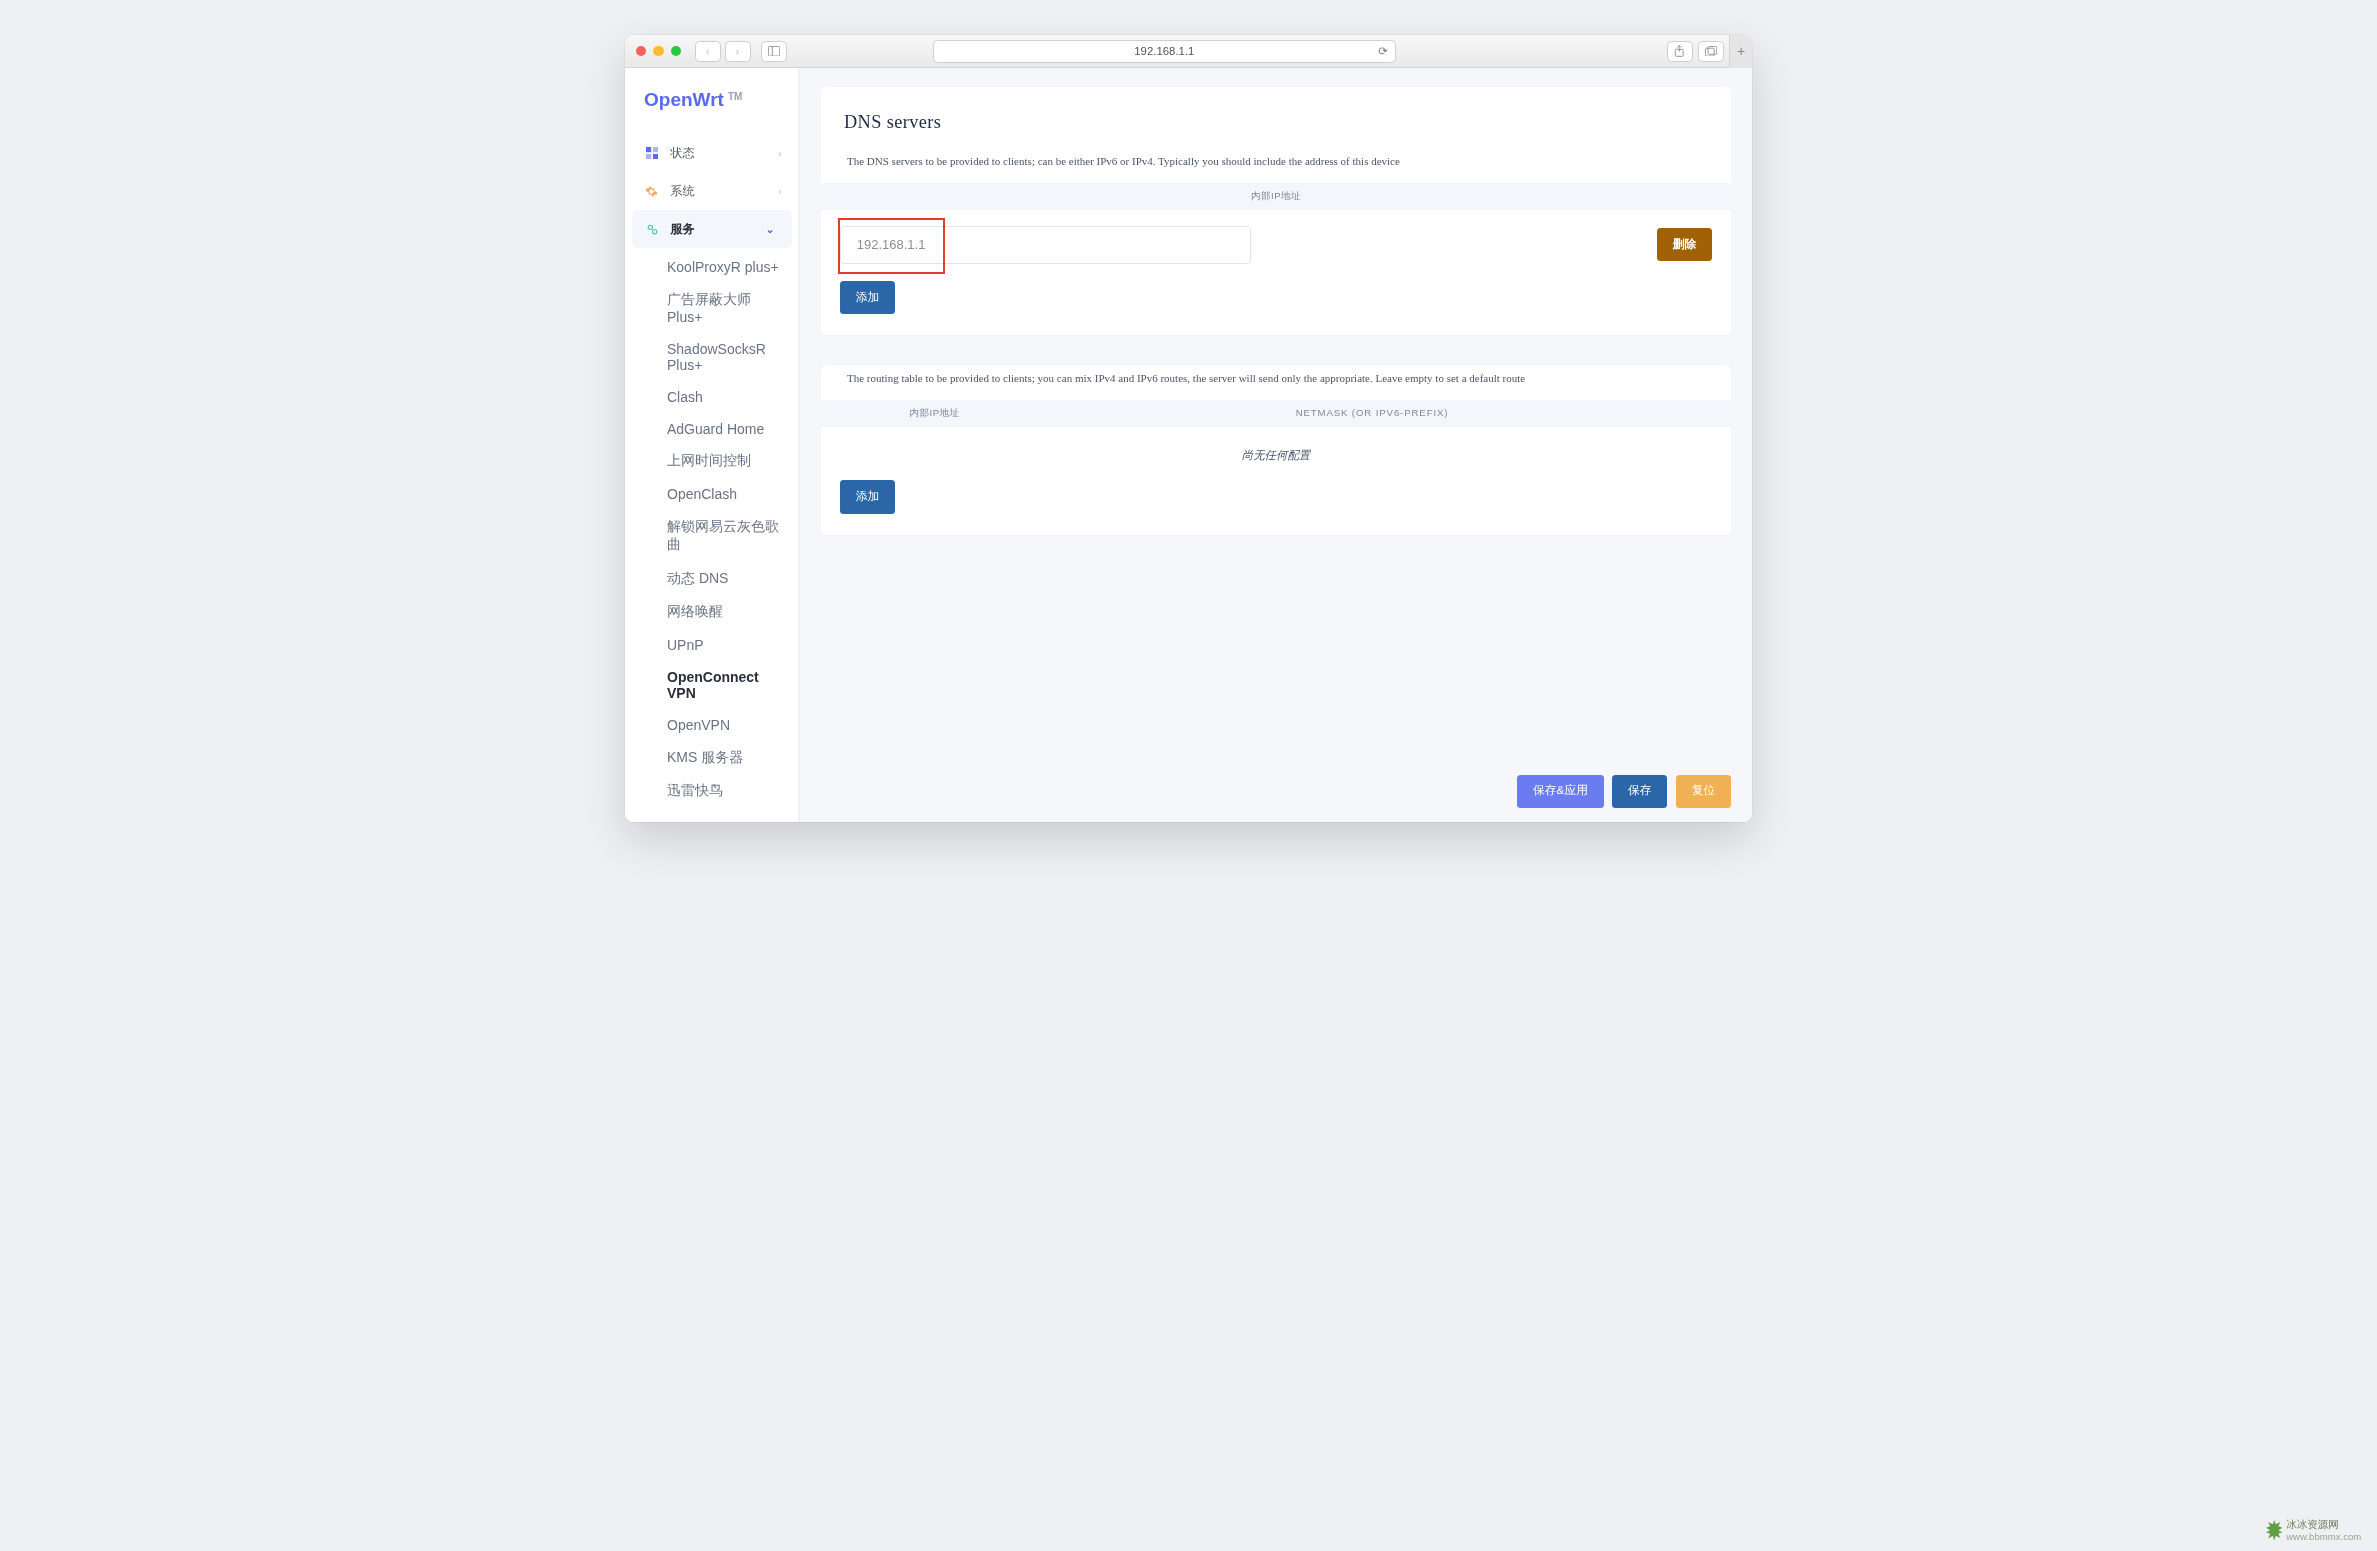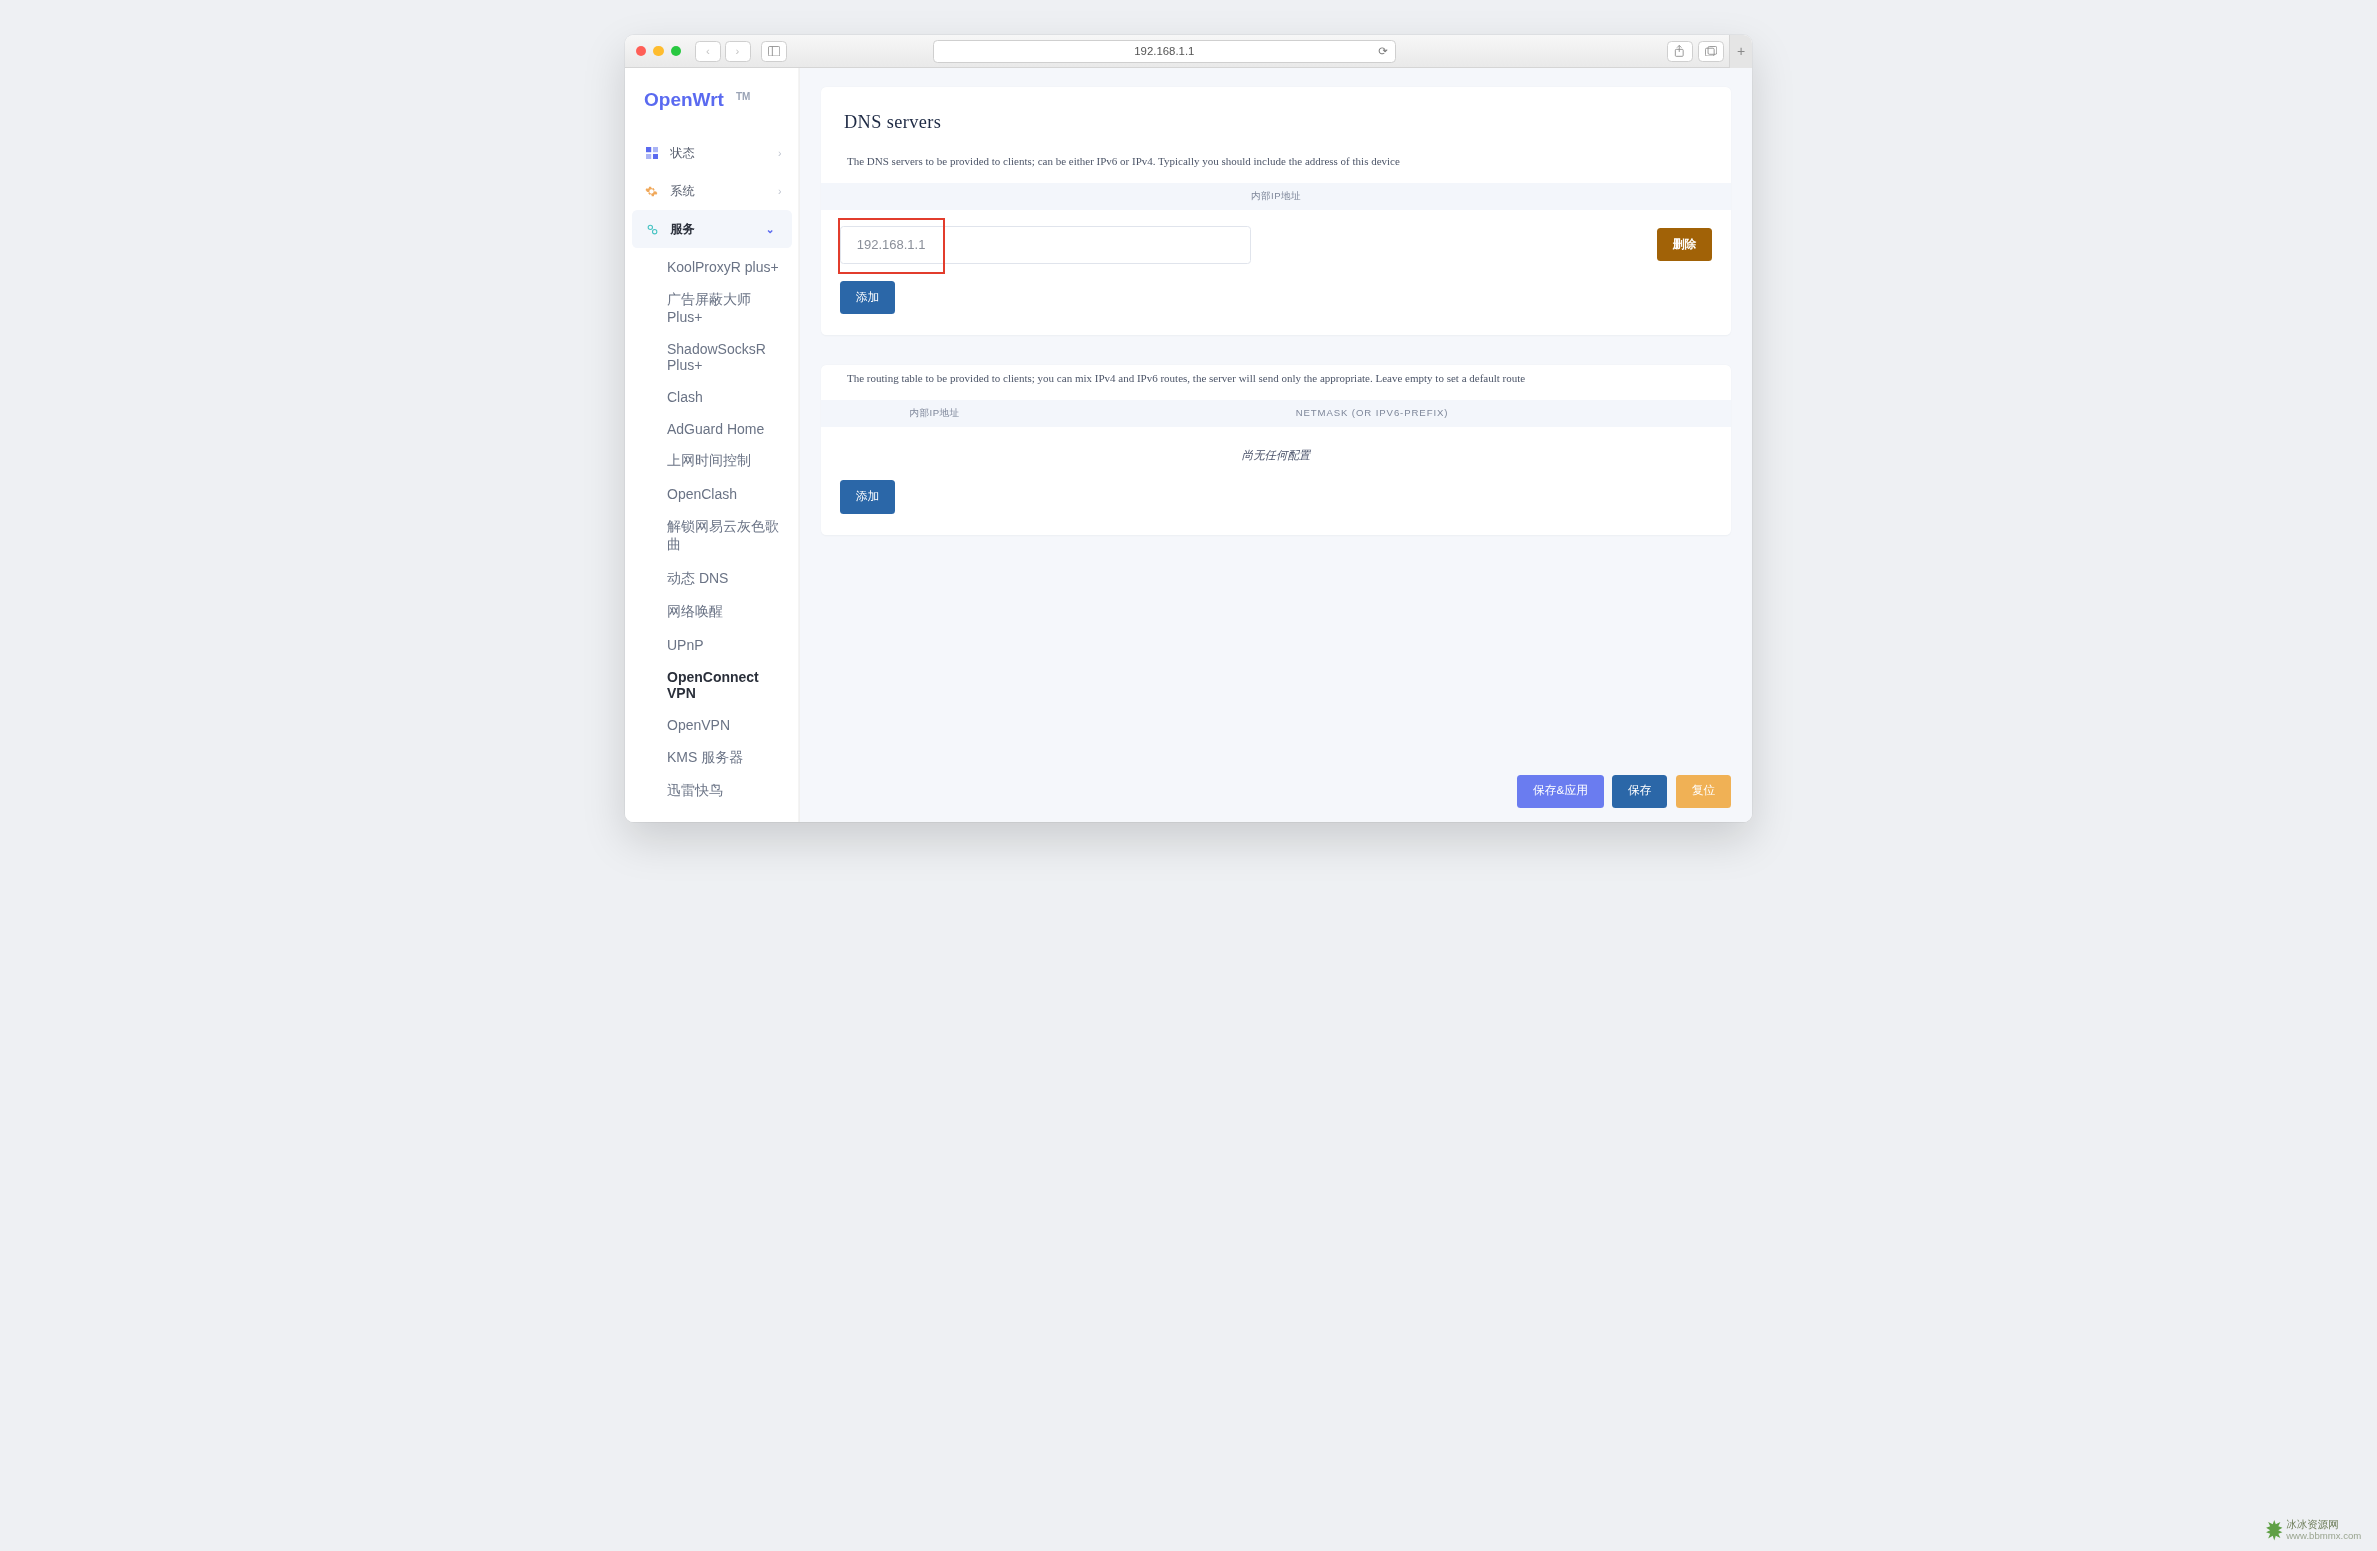--- a/index.html
+++ b/index.html
@@ -90,21 +90,21 @@
     background: #fff;
     border-right: 0.9px solid #f0f0f0;
     padding: 21px 0 8.7px 0;
     box-shadow: inset -0.9px 0 0 #f3f3f3;
   }
   .logo {
     padding: 0 15.7px 23px 19px;
     font-size: 19px;
     font-weight: 700;
     color: #5a6af0;
-    display: flex; align-items: flex-start; gap: 12px;
+    display: flex; align-items: flex-start; gap: 4px;
   }
   .logo-tm { font-size: 10px; color: #9aa3b5; font-weight: 600; position: relative; top: 1.7px; }
   .nav-item {
     display: flex; align-items: center;
     padding: 10.5px 17.5px 10.5px 19px;
     font-size: 12.2px;
     color: #545b6b;
     cursor: pointer;
     position: relative;
   }
@@ -233,21 +233,21 @@
   }
   .btn-primary { background: #6a7cf0; }
   .btn-save { background: #2b67a8; }
   .btn-reset { background: #f0b155; }
 
   .watermark {
     position: fixed;
     right: 15.7px;
     bottom: 8.7px;
     display: flex;
-    align-items: flex-start;
+    align-items: flex-end;
     gap: 0;
     font-size: 10.5px;
     color: #6a7a55;
   }
   .watermark .leaf {
     width: 24.5px; height: 24.5px;
     color: #5fa045;
   }
   .watermark .wm-text { display:flex; flex-direction:column; line-height:1.2;}
   .watermark .wm-sub { font-size: 9.6px; color:#9aa590;}

